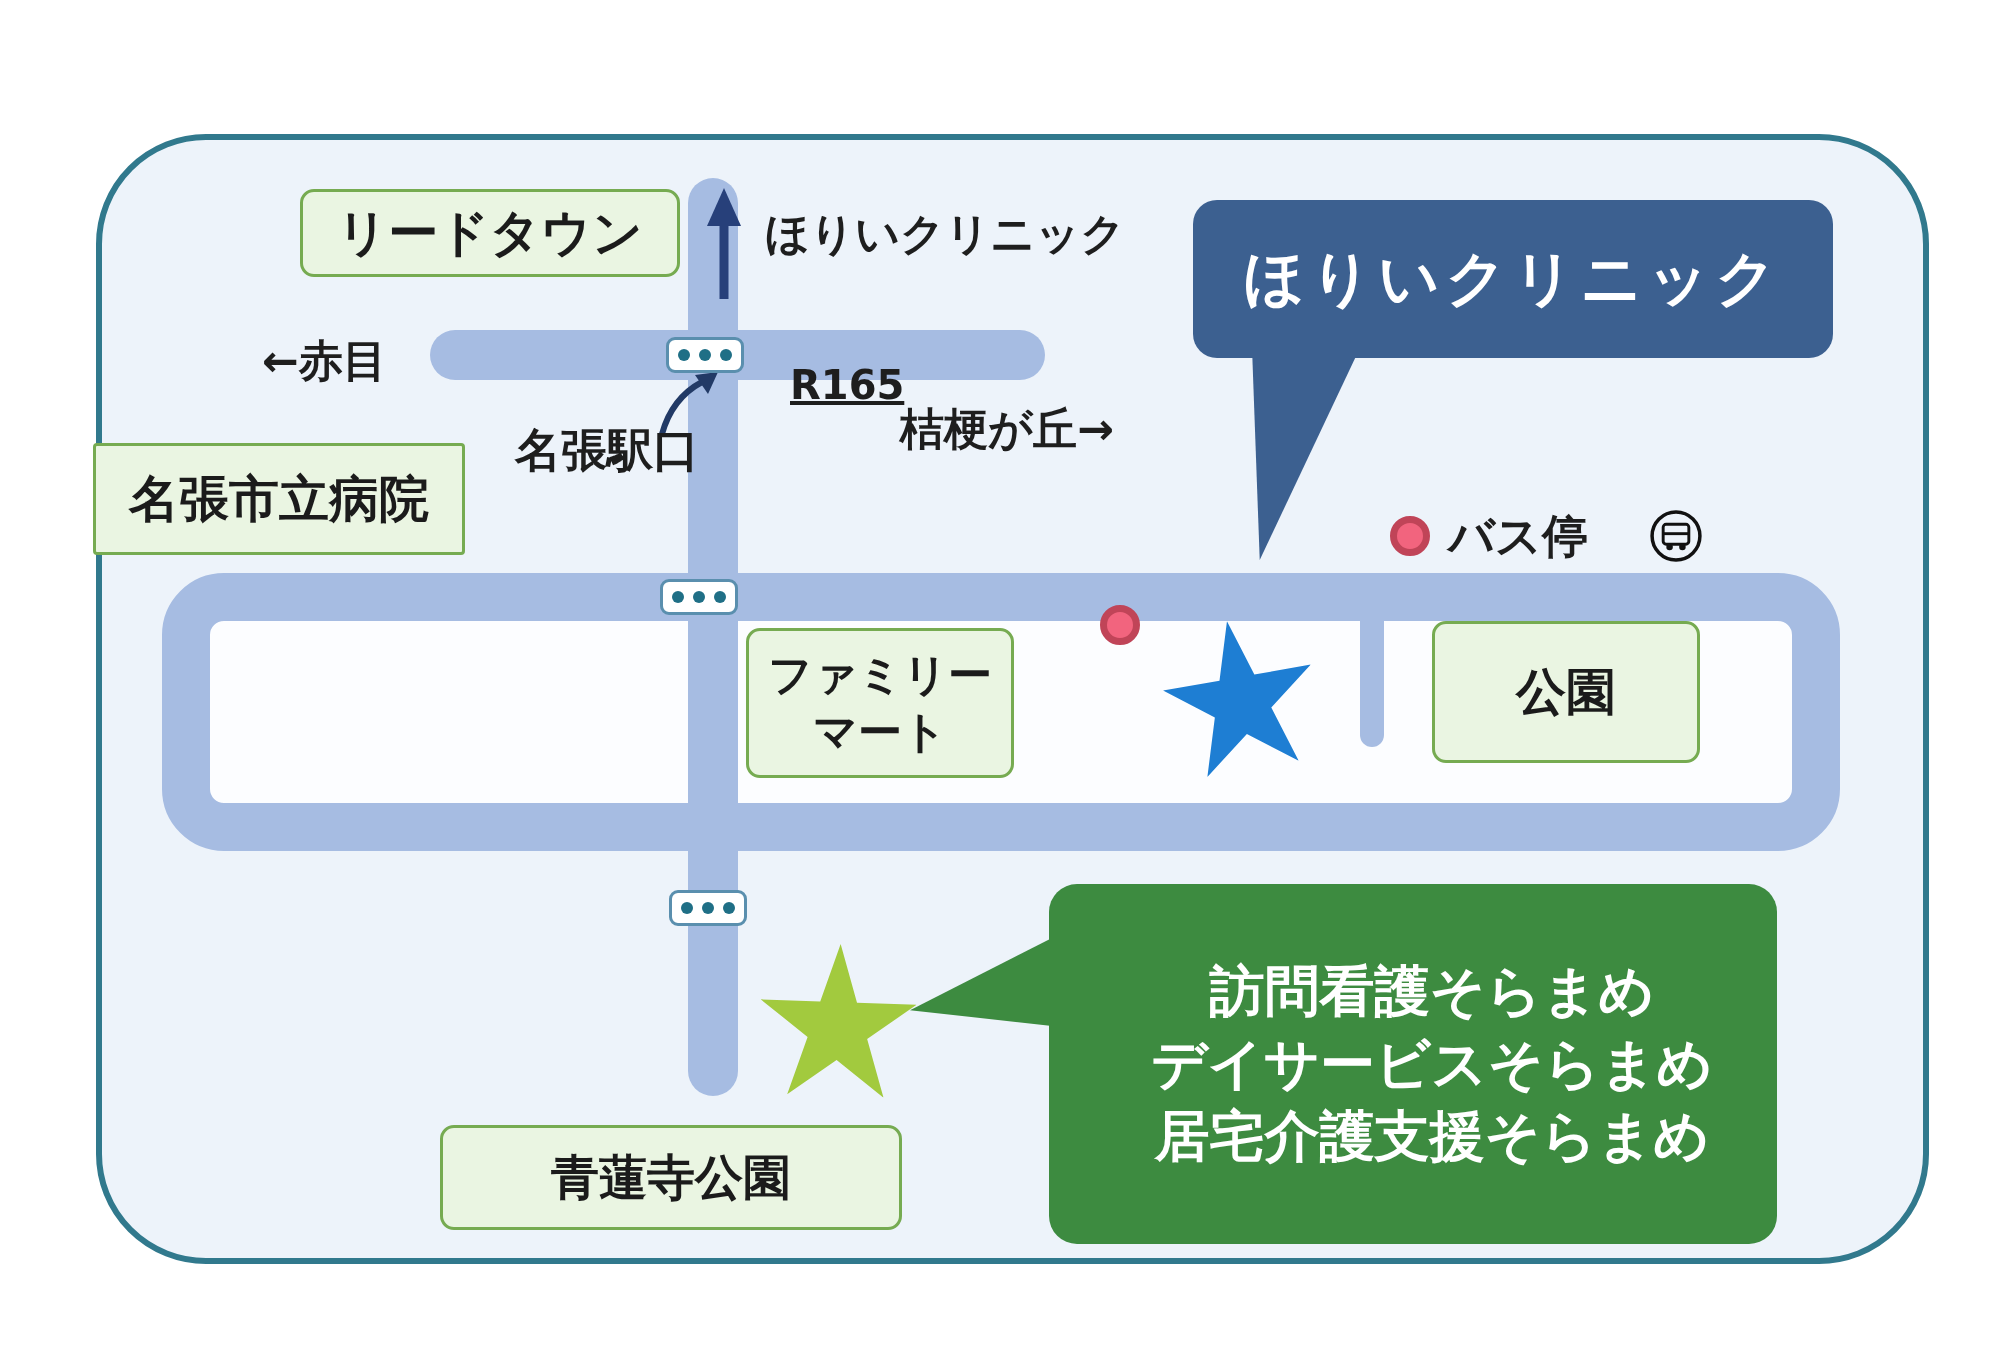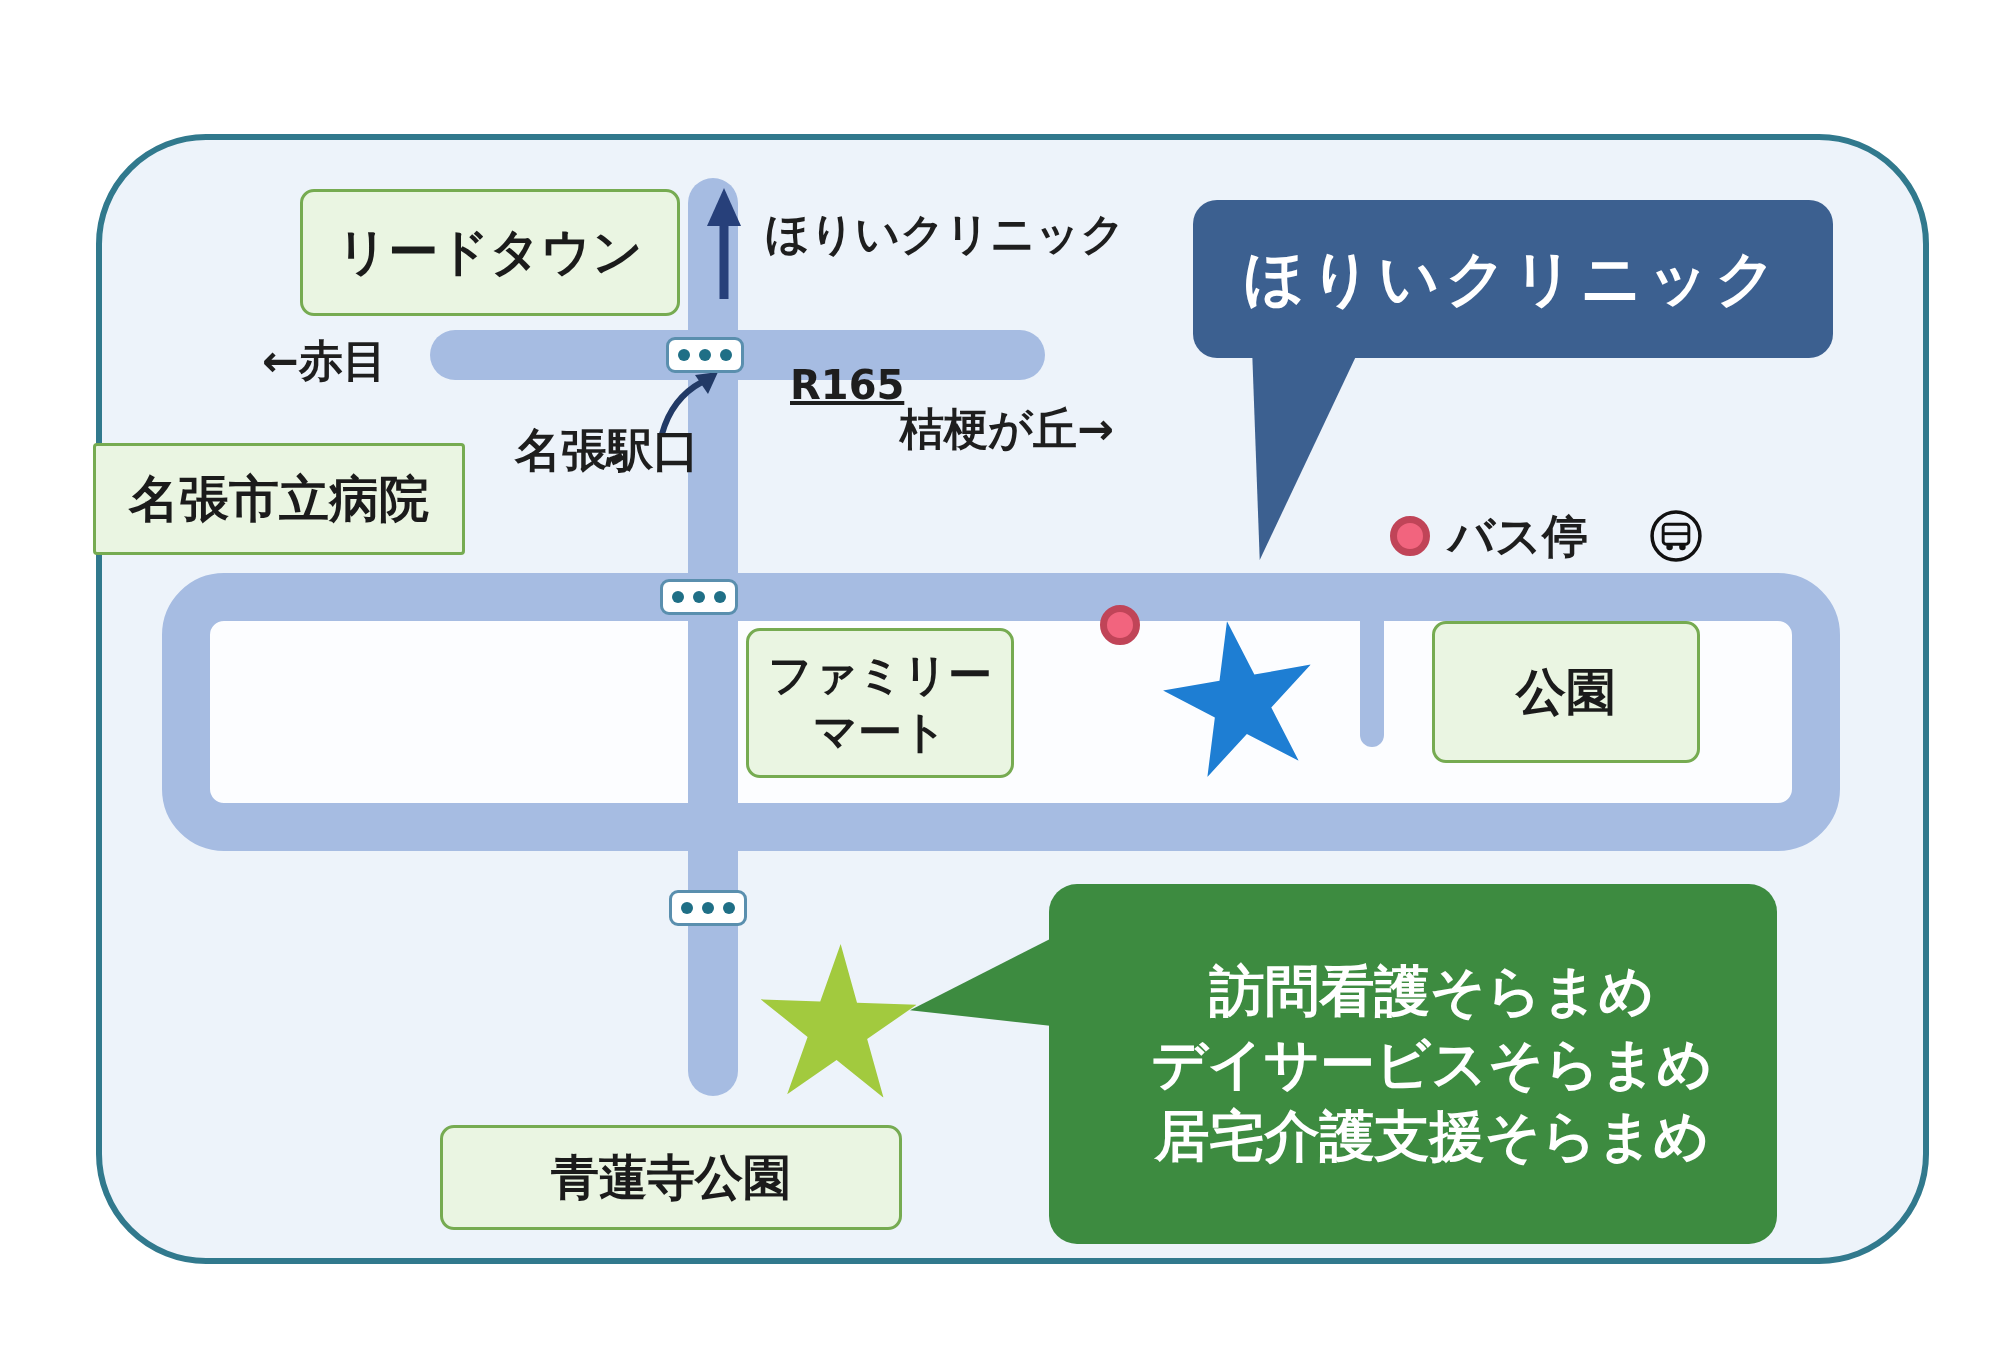--- a/index.html
+++ b/index.html
@@ -43,21 +43,21 @@
     display:flex;align-items:center;justify-content:center;gap:9px;
   }
   .signal .dot{width:12px;height:12px;border-radius:50%;background:#1f6f86;}
 
   
   .place-box{
     background:#eaf5e2;border:3px solid #76ab51;border-radius:14px;
     box-sizing:border-box;color:#1b1b1b;font-weight:bold;
     display:flex;align-items:center;justify-content:center;text-align:center;
   }
-  .box-leadtown{left:300px;top:189px;width:380px;height:127px;font-size:50px;}
+  .box-leadtown{left:300px;top:189px;width:380px;height:88px;font-size:50px;}
   .box-hospital{left:93px;top:443px;width:372px;height:112px;font-size:50px;border-radius:4px;}
   .box-familymart{left:746px;top:628px;width:268px;height:150px;font-size:44px;flex-direction:column;line-height:1.3;}
   .box-park{left:1432px;top:621px;width:268px;height:142px;font-size:50px;}
   .box-shorenji{left:440px;top:1125px;width:462px;height:105px;font-size:48px;}
 
   
   .dir-label{color:#1e1e1e;font-weight:bold;white-space:nowrap;}
   .lbl-station{left:765px;top:205px;font-size:44px;}
   .lbl-akame{left:262px;top:332px;font-size:44px;}
   .lbl-r165{left:790px;top:362px;font-size:40px;text-decoration:underline;}

